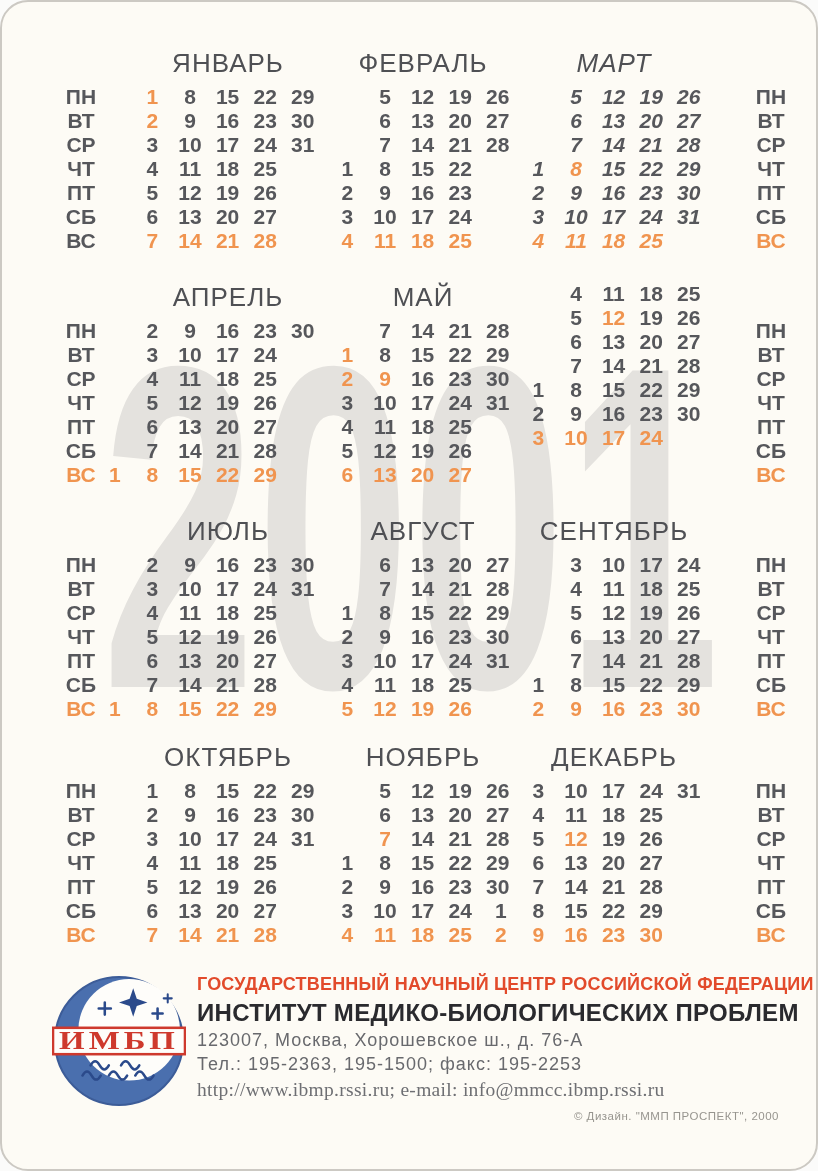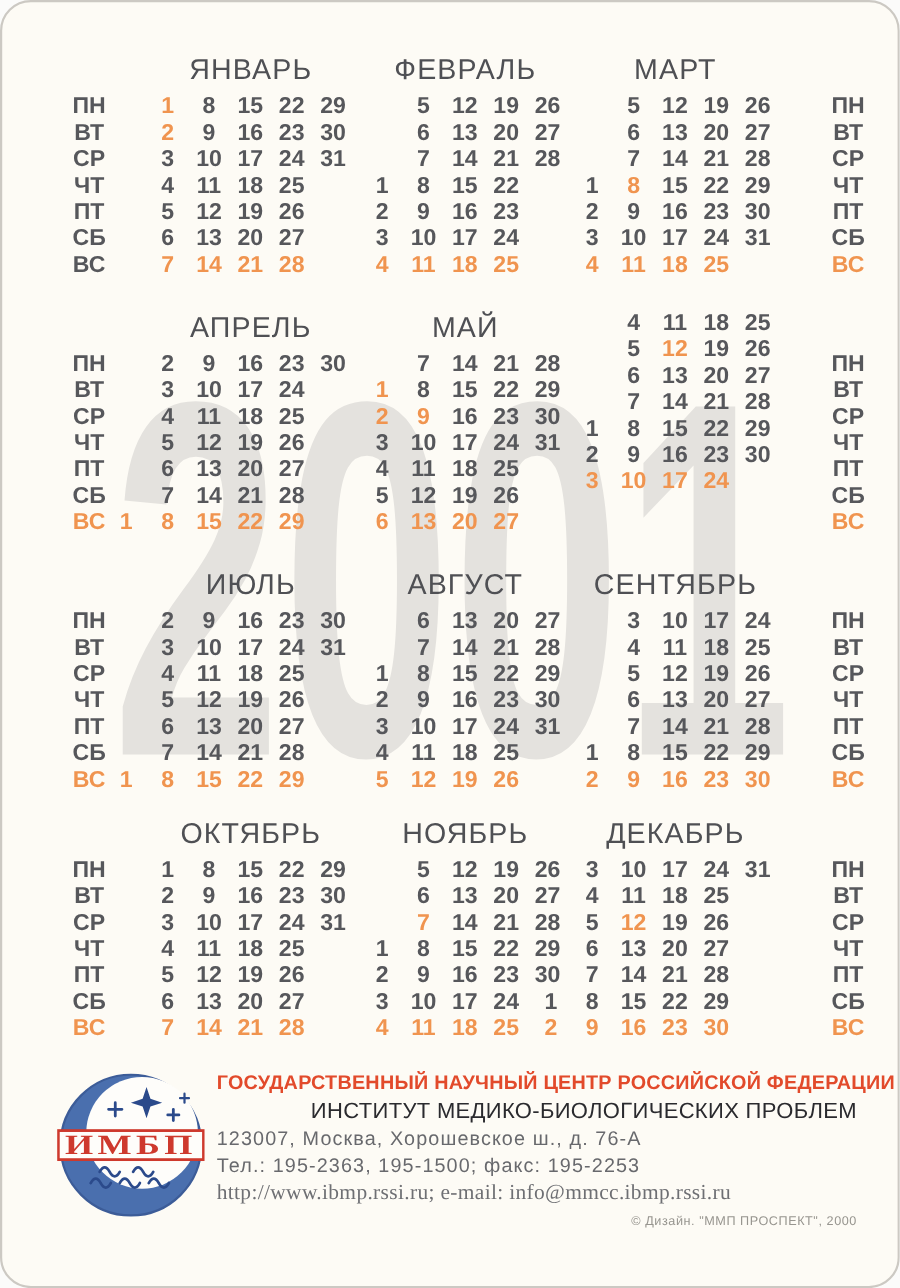--- a/index.html
+++ b/index.html
@@ -27,21 +27,21 @@
     font-size:26px;letter-spacing:1px;font-weight:400;white-space:nowrap;
     color:var(--title-gray,#4f5054);
   }
   .month-grid{display:grid;grid-template-columns:repeat(6,37.6px);grid-auto-rows:24px;}
   .cell{text-align:center;font-size:21px;font-weight:700;line-height:24px;color:var(--day-gray,#56575b);}
   .orange{color:var(--holiday-orange,#f0944f) !important;}
   
   .logo{position:absolute;left:50px;top:972px;width:134px;height:134px;z-index:1;}
   .footer-text{position:absolute;left:195px;top:972px;width:582px;z-index:1;}
   .f1{color:var(--footer-red,#e24a2b);font-weight:700;font-size:18px;white-space:nowrap;letter-spacing:0.2px;}
-  .f2{color:#2a2a2e;font-weight:400;font-size:20px;margin-top:4px;white-space:nowrap;letter-spacing:0.3px;text-align:right;}
+  .f2{color:#2a2a2e;font-weight:700;font-size:24px;margin-top:4px;white-space:nowrap;letter-spacing:0.3px;}
   .f3,.f4{color:#68696d;font-size:18px;margin-top:3px;white-space:nowrap;letter-spacing:1px;}
   .f5{color:#6e6f73;font-size:19.5px;margin-top:4px;white-space:nowrap;letter-spacing:0.3px;font-family:Liberation Serif, serif;}
   .f6{color:#97958f;font-size:11.5px;text-align:right;margin-top:9px;letter-spacing:0.5px;}
 </style>
 </head>
 <body>
 
 <div class="card">
 
   <div class="watermark">2001</div>
@@ -153,21 +153,21 @@
             <span class="cell">24</span>
             <span class="cell"></span>
             <span class="cell"></span>
             <span class="cell orange">4</span>
             <span class="cell orange">11</span>
             <span class="cell orange">18</span>
             <span class="cell orange">25</span>
             <span class="cell"></span>
           </div>
         </div>
-        <div class="month" style="left: 480px;">
+        <div class="month" style="left: 480px; font-style: italic;">
           <div class="month-title">МАРТ</div>
           <div class="month-grid">
             <span class="cell"></span>
             <span class="cell"></span>
             <span class="cell">5</span>
             <span class="cell">12</span>
             <span class="cell">19</span>
             <span class="cell">26</span>
             <span class="cell"></span>
             <span class="cell"></span>

